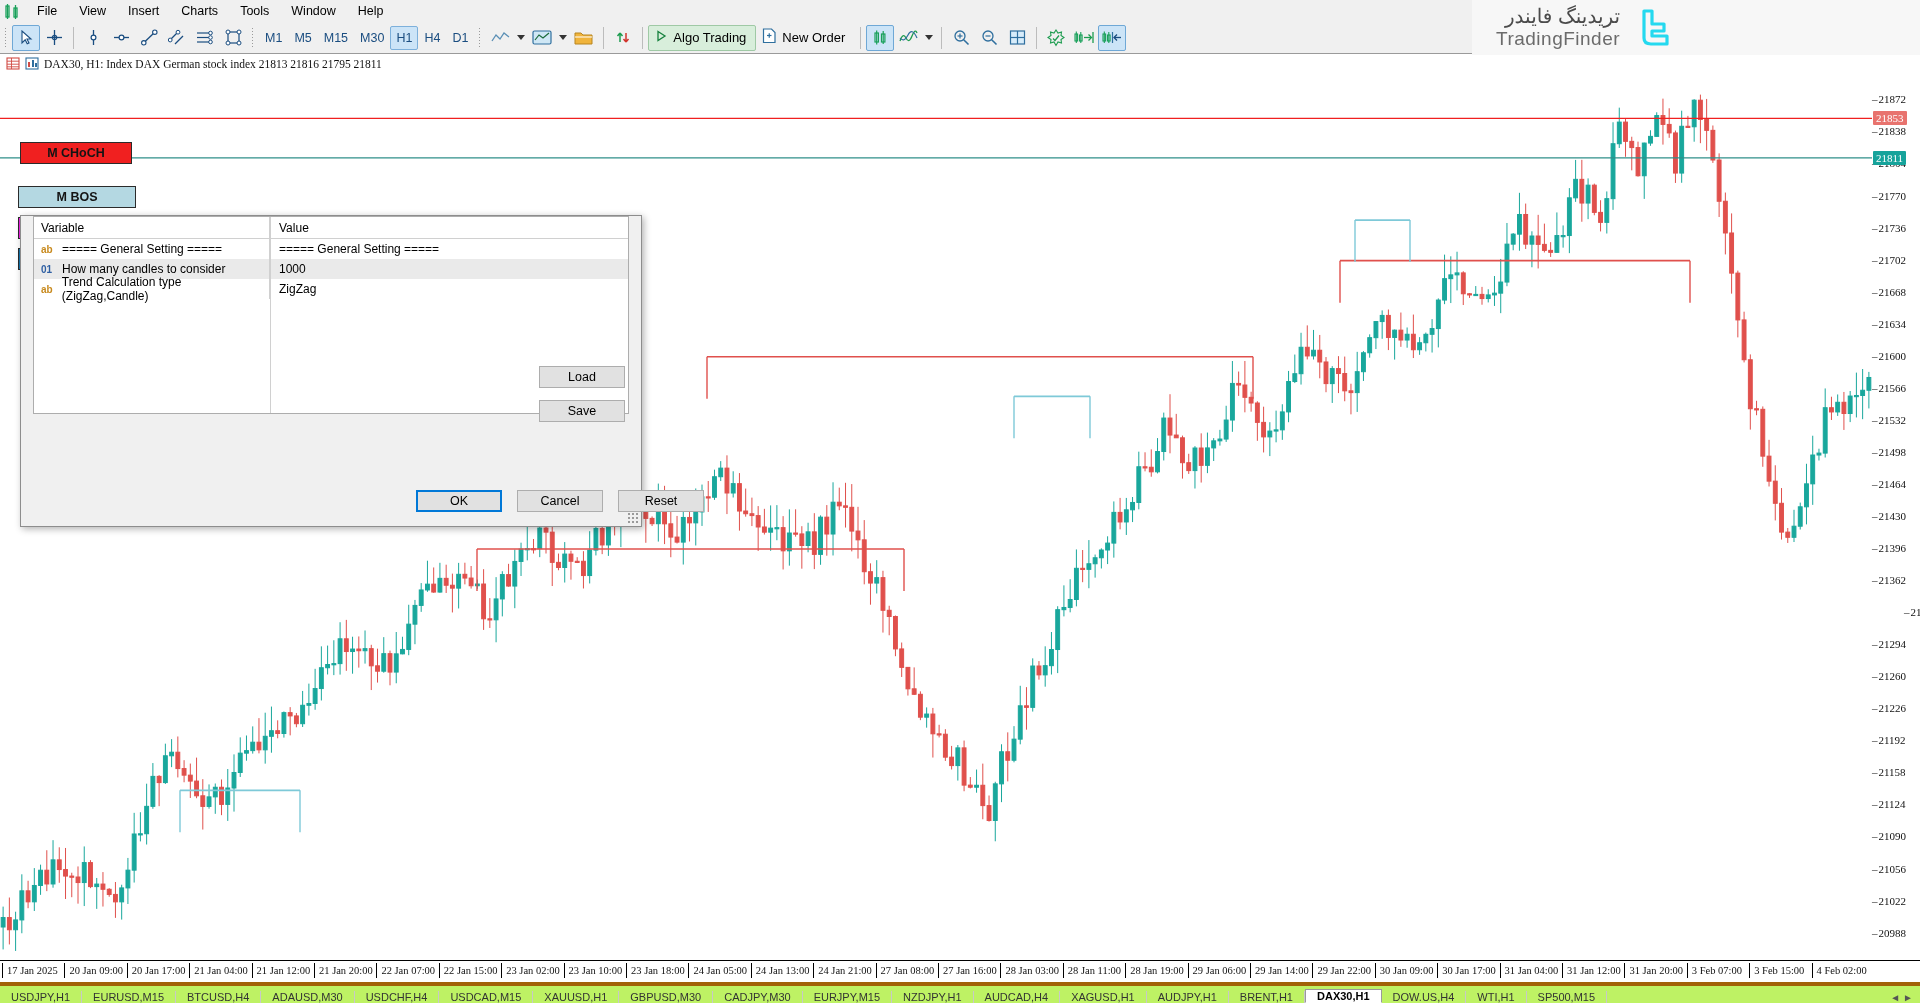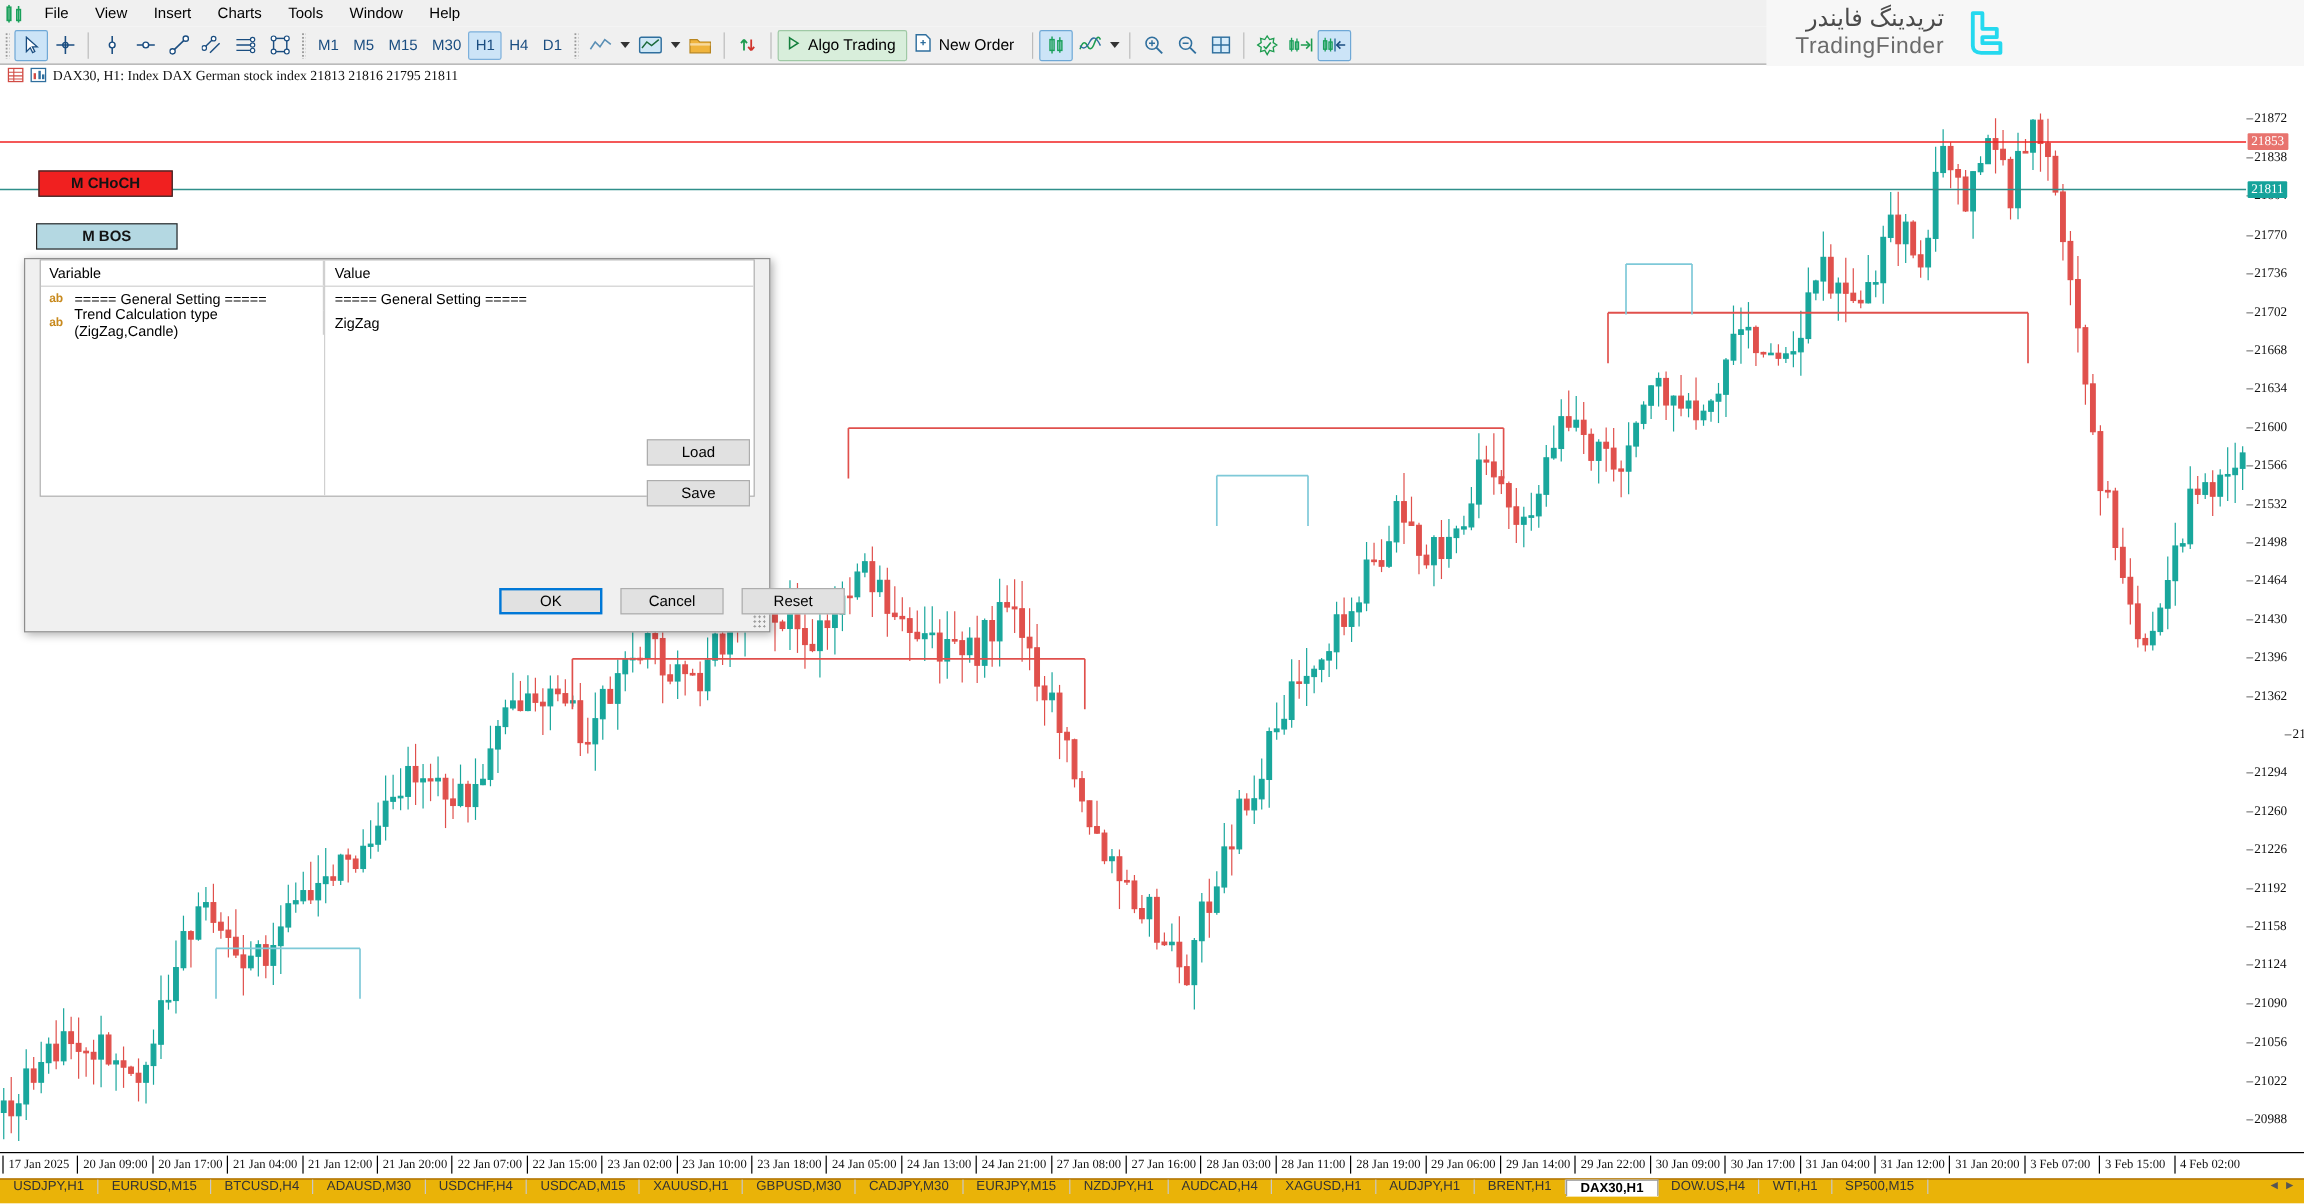--- a/index.html
+++ b/index.html
@@ -93,21 +93,20 @@
     position: absolute; top: 2px; font-size: 10.5px; color: #111;
     font-family: "Liberation Serif", serif; white-space: nowrap; padding-left: 4px;
     border-left: 1px solid #000; height: 15px; line-height: 15px;
   }
 
   
   .mklabel {
     position: absolute; z-index: 12; font-size: 12.5px; font-weight: bold;
     text-align: center; border: 1px solid #2b2b2b; padding: 3px 0;
     font-family: "Liberation Sans", sans-serif;
-    margin-left: 12px;
   }
 
   
   .dialog {
     position: absolute; left: 20px; top: 215px; width: 622px; height: 312px;
     background: #f0f0f0; border: 1px solid #8d8d8d; z-index: 50;
     box-shadow: 2px 2px 7px rgba(0,0,0,.3);
   }
   .dlg-title {
     height: 34px; background: #0078d7; display: flex; align-items: center;
@@ -151,21 +150,21 @@
   .footbtns { position: absolute; left: 395px; bottom: 14px; display: flex; gap: 15px; }
   .resize-grip {
     position: absolute; right: 3px; bottom: 3px; width: 11px; height: 11px;
     background-image: radial-gradient(#9a9a9a 38%, transparent 40%);
     background-size: 4px 4px;
   }
 
   
   .tabbar {
     position: absolute; bottom: 0; left: 0; width: 1920px; height: 21px;
-    background: #eab308; border-top: 1px solid #a16207; display: flex; align-items: flex-start;
+    background: #bef264; border-top: 4px solid #a16207; display: flex; align-items: flex-end;
     font-size: 11px; color: #333;
   }
   .symtab {
     padding: 0 11px; display: flex; align-items: center; border-right: 1px solid #c8c8c8;
     cursor: default; white-space: nowrap;
   }
   .symtab.active { background: #fff; color: #000; font-weight: bold; border: 1px solid #9a9a9a; border-bottom-color: #fff; }
   .tabnav { margin-left: auto; display: flex; align-items: center; gap: 3px; padding-right: 7px; color: #555; font-size: 10px; }
 </style>
 </head>
@@ -1144,20 +1143,27 @@
         <div class="gcol1">Variable</div>
         <div class="gcol2">Value</div>
       </div>
       <div class="grid-row">
         <div class="gcol1">
           <span class="gtype ab">ab</span>
           <span>===== General Setting =====</span>
         </div>
         <div class="gcol2">===== General Setting =====</div>
       </div>
+      <div class="grid-row alt">
+        <div class="gcol1">
+          <span class="gtype o1">01</span>
+          <span>How many candles to consider</span>
+        </div>
+        <div class="gcol2">1000</div>
+      </div>
       <div class="grid-row">
         <div class="gcol1">
           <span class="gtype ab">ab</span>
           <span>Trend Calculation type (ZigZag,Candle)</span>
         </div>
         <div class="gcol2">ZigZag</div>
       </div>
     </div>
 
     <div class="sidebtns">

